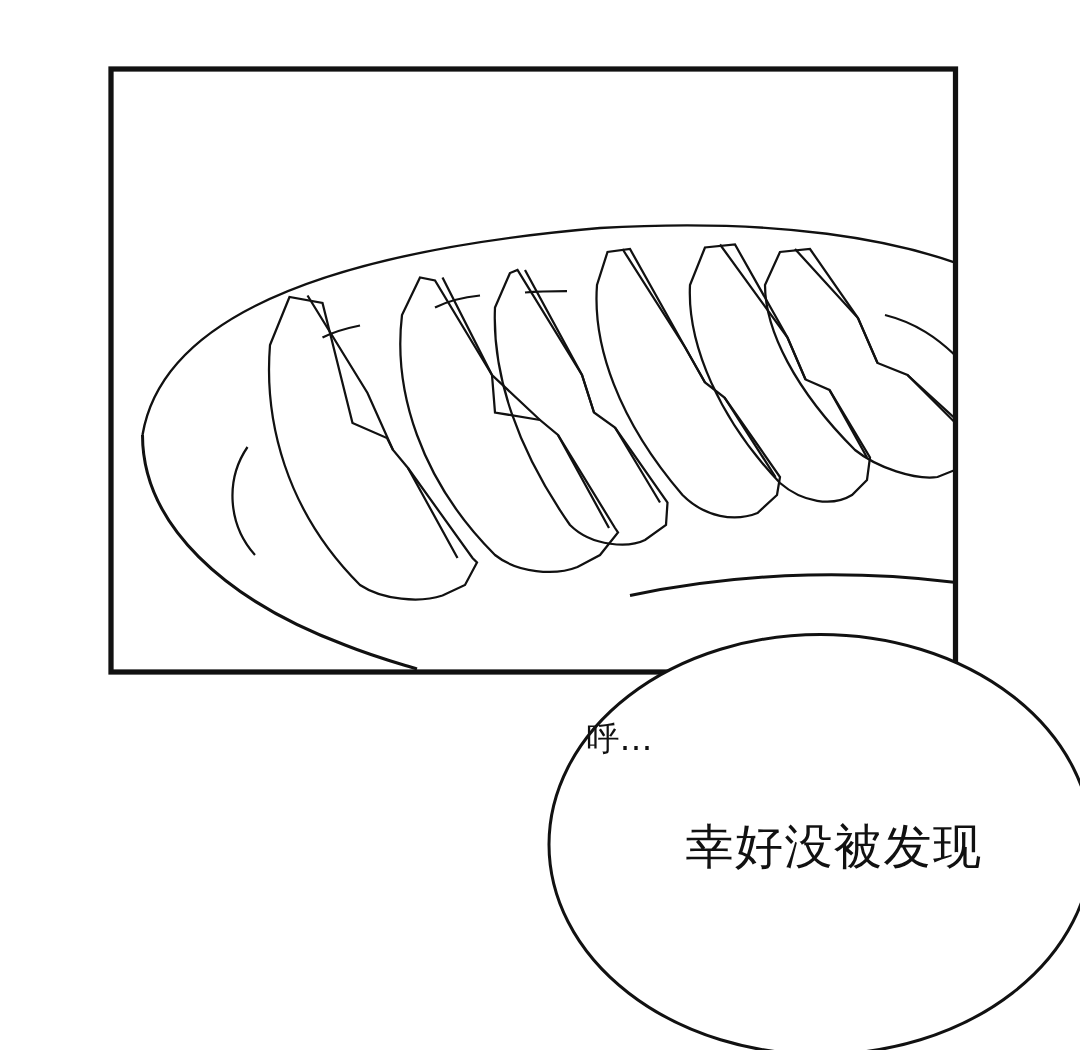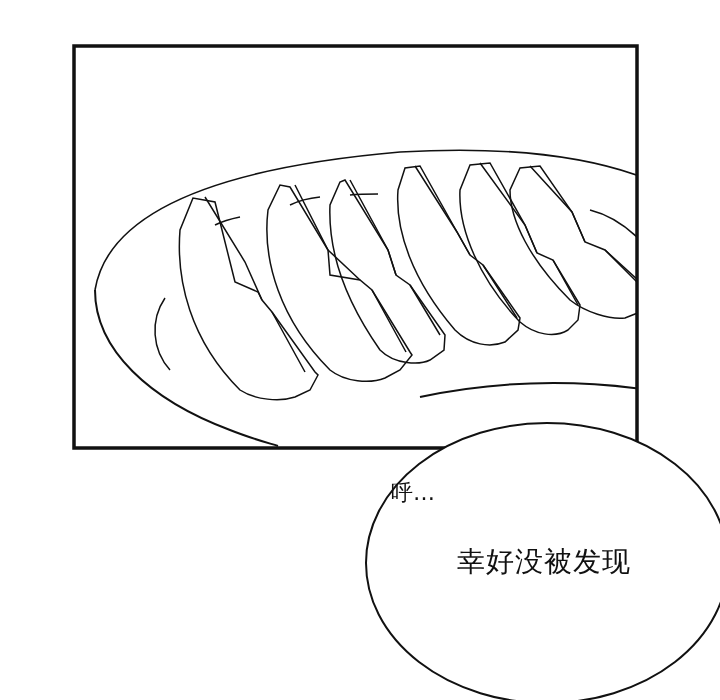--- a/index.html
+++ b/index.html
@@ -1,20 +1,20 @@
 <!DOCTYPE html>
 <html><head>
 <meta charset="utf-8">
 <style>
   html,body{margin:0;padding:0;background:#fff;}
   body{width:720px;height:700px;position:relative;overflow:hidden;font-family:"DejaVu Sans",sans-serif;}
   svg{position:absolute;left:0;top:0;}
   .txt{position:absolute;color:#111;white-space:nowrap;}
   #sigh{left:391px;top:478px;font-size:22px;}
-  #line{left:457px;top:543px;font-size:28px;letter-spacing:1px;}
+  #line{left:457px;top:543px;font-size:32px;letter-spacing:1px;}
 </style>
 </head>
 <body>
 
 <svg width="720" height="700" viewBox="0 0 720 700">
   <defs>
     <clipPath id="pc">
         <rect x="75" y="47" width="561" height="400"></rect>
       </clipPath>
   </defs>

